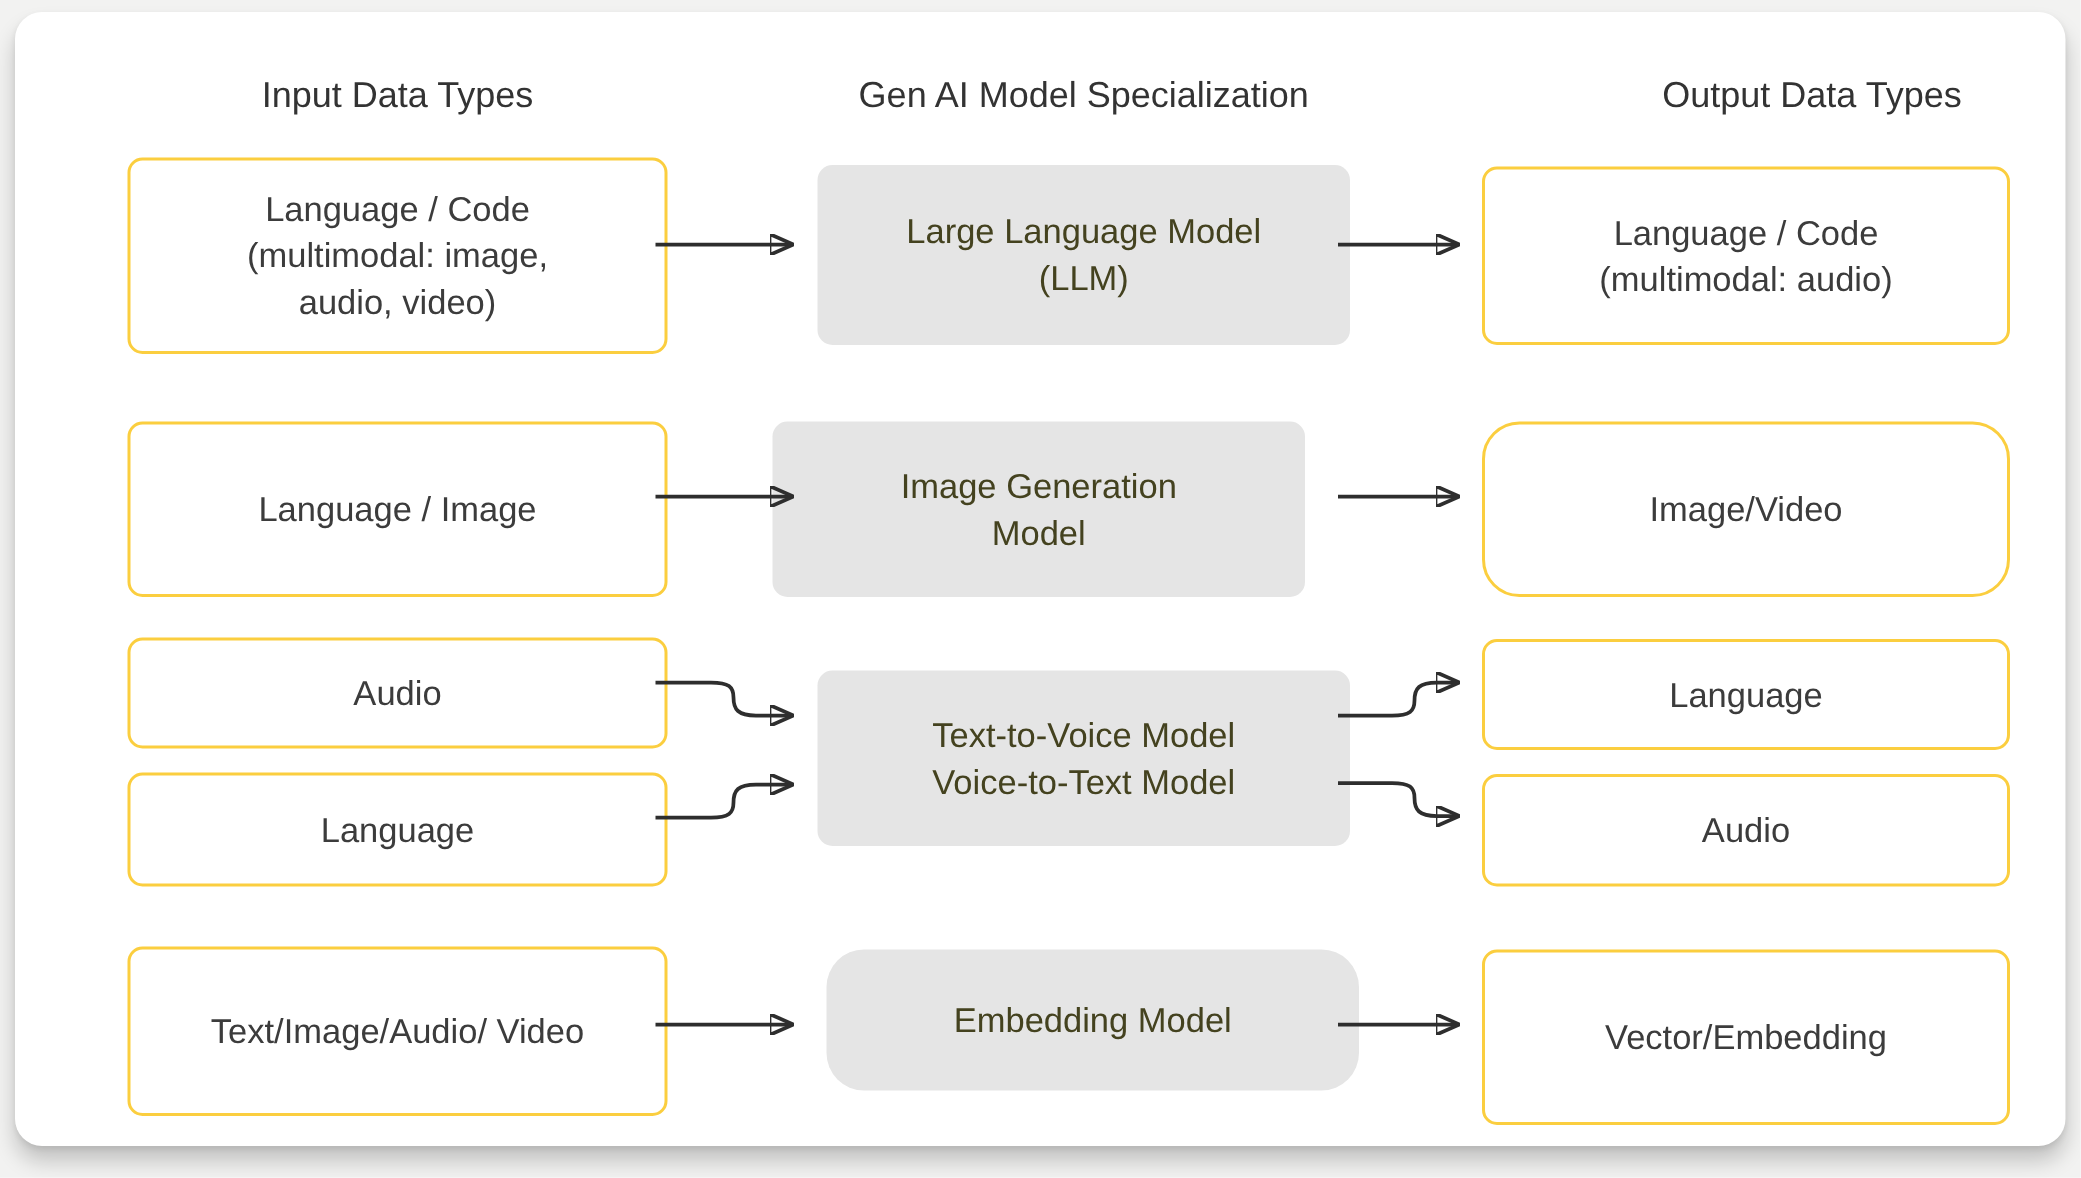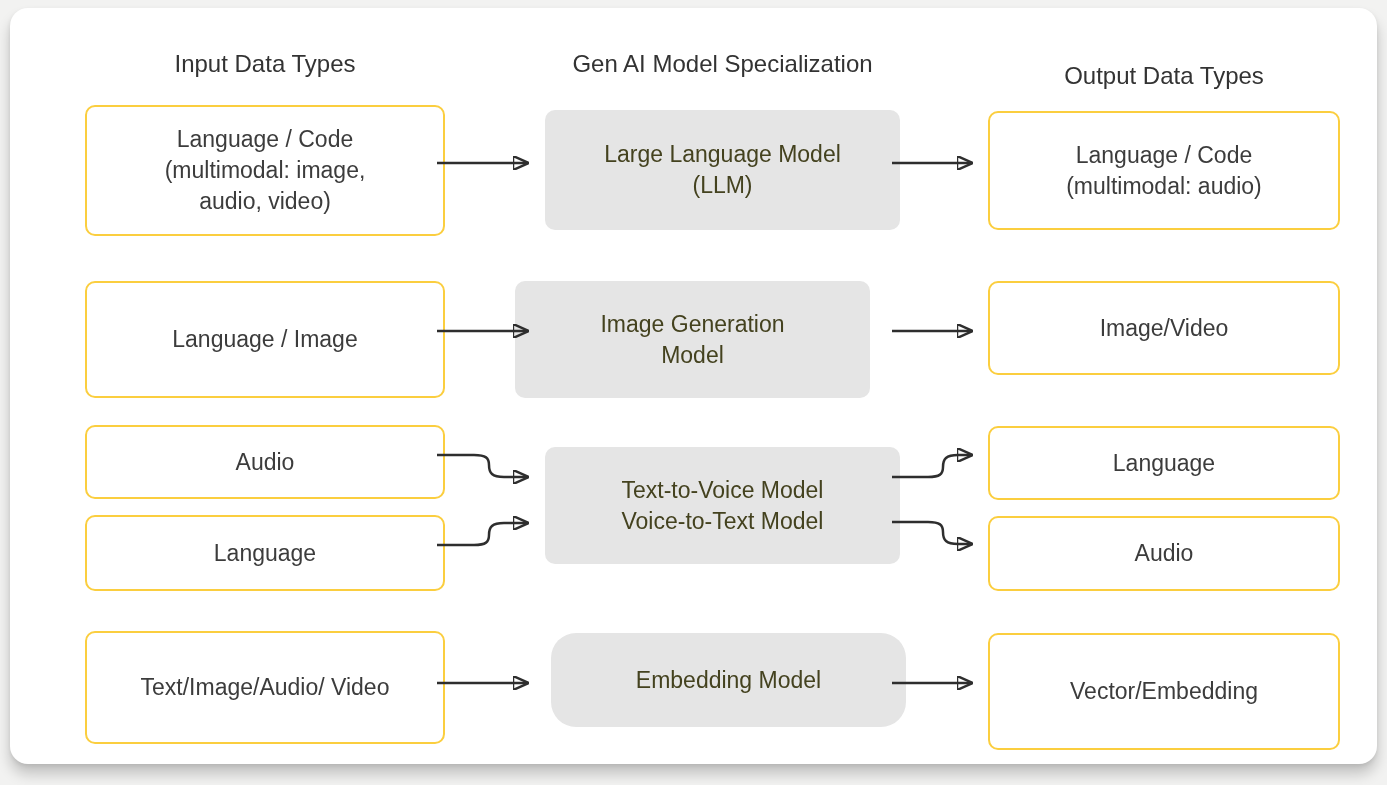--- a/index.html
+++ b/index.html
@@ -26,21 +26,21 @@
   }
   .col-header {
     position: absolute;
     text-align: center;
     font-size: 24px;
     line-height: 30px;
     color: #333333;
   }
   #h-input  { left: 75px;  top: 41px; width: 360px; }
   #h-model  { left: 535px; top: 41px; width: 355px; }
-  #h-output { left: 978px; top: 41px; width: 352px; margin-top: 12px; }
+  #h-output { left: 1022px; top: 41px; width: 352px; }
 
   .box {
     position: absolute;
     display: flex;
     align-items: center;
     justify-content: center;
     text-align: center;
     white-space: pre-line;
     border-radius: 10px;
     font-size: 23px;
@@ -58,21 +58,21 @@
     color: #44421f;
   }
 
   
   #r1-in    { left: 75px;  top: 97px;  width: 360px; height: 131px; }
   #r1-model { left: 535px; top: 102px; width: 355px; height: 120px; }
   #r1-out   { left: 978px; top: 103px; width: 352px; height: 119px; }
   
   #r2-in    { left: 75px;  top: 273px; width: 360px; height: 117px; }
   #r2-model { left: 505px; top: 273px; width: 355px; height: 117px; }
-  #r2-out   { left: 978px; top: 273px; width: 352px; height: 94px; }
+  #r2-out   { left: 978px; top: 273px; width: 352px; height: 117px; border-radius: 25px; }
   
   #r3-in-a  { left: 75px;  top: 417px; width: 360px; height: 74px; }
   #r3-in-b  { left: 75px;  top: 507px; width: 360px; height: 76px; }
   #r3-model { left: 535px; top: 439px; width: 355px; height: 117px; }
   #r3-out-a { left: 978px; top: 418px; width: 352px; height: 74px; }
   #r3-out-b { left: 978px; top: 508px; width: 352px; height: 75px; }
   
   #r4-in    { left: 75px;  top: 623px; width: 360px; height: 113px; }
   #r4-model { left: 541px; top: 625px; width: 355px; height: 94px; border-radius: 25px; }
   #r4-out   { left: 978px; top: 625px; width: 352px; height: 117px; }

